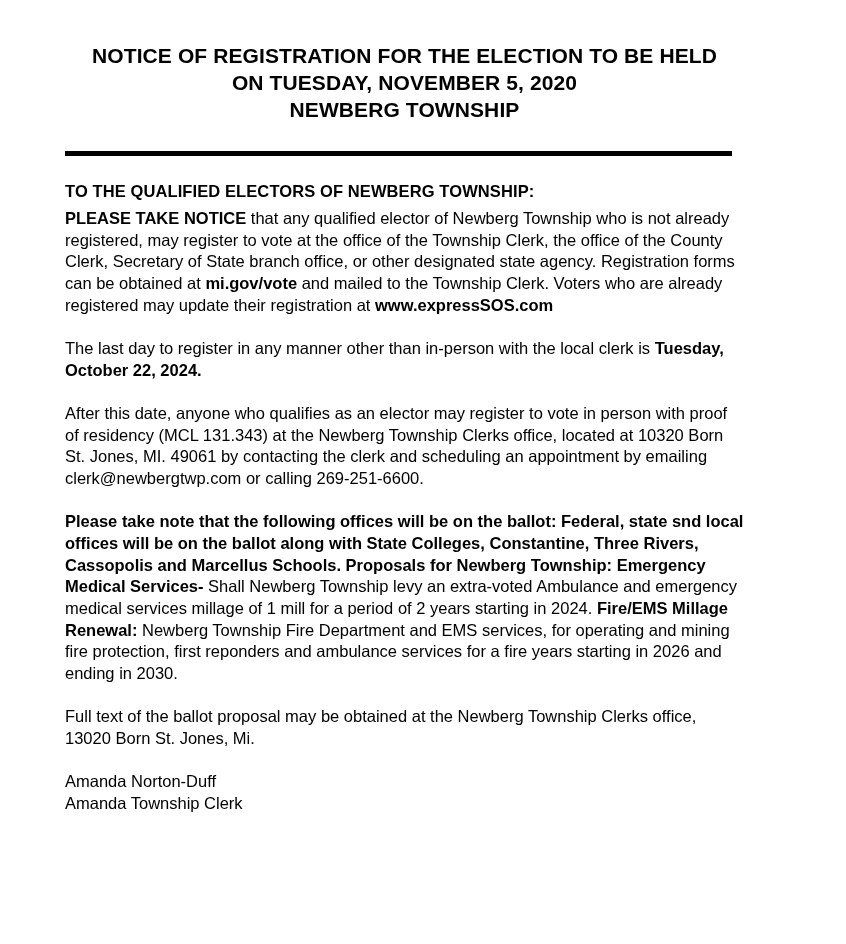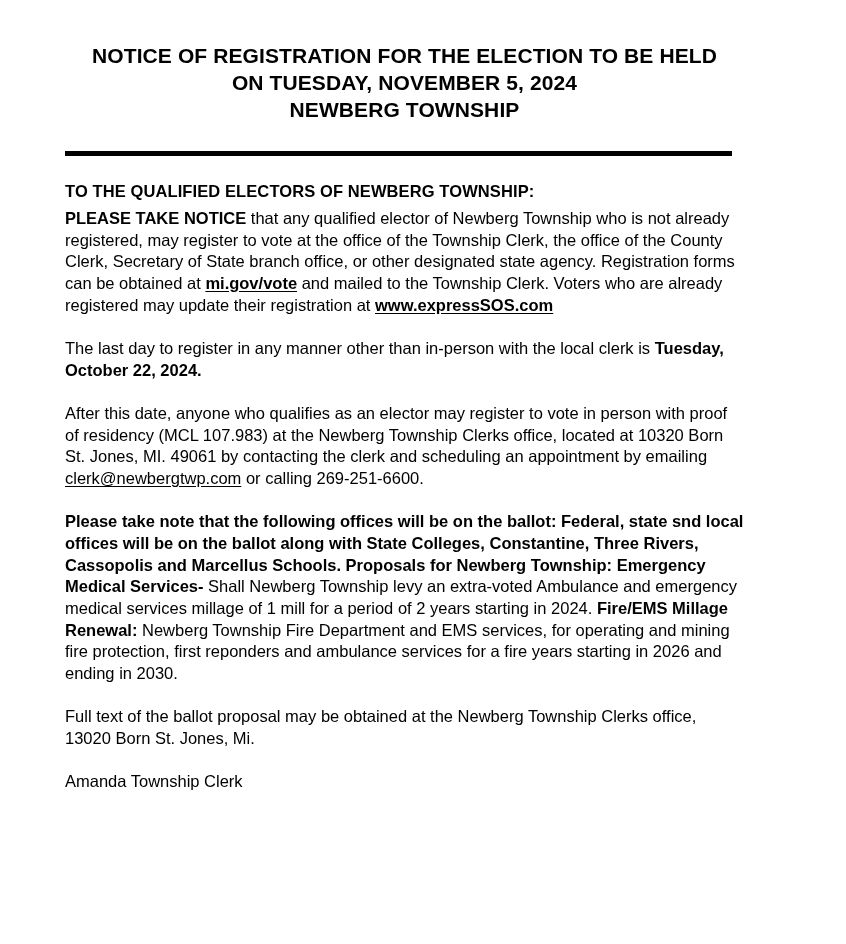--- a/index.html
+++ b/index.html
@@ -31,47 +31,48 @@
     line-height: 22px;
     margin-bottom: 6px;
     letter-spacing: 0.1px;
   }
   .para {
     font-size: 16.5px;
     line-height: 21.7px;
     margin-bottom: 21.5px;
   }
   .b { font-weight: bold; }
-  .u { text-decoration: underline; text-underline-offset: 2px; }
+  .u { text-underline-offset: 2px; }
   .signature {
     font-size: 16.5px;
     line-height: 21.7px;
     margin-top: 21.5px;
   }
 </style>
 </head>
 <body>
 
 <div class="page">
 
   <header class="title">
       <div class="title-line">NOTICE OF REGISTRATION FOR THE ELECTION TO BE HELD</div>
-      <div class="title-line">ON TUESDAY, NOVEMBER 5, 2024</div>
+      <div class="title-line">ON TUESDAY, NOVEMBER 5, 2020</div>
       <div class="title-line">NEWBERG TOWNSHIP</div>
     </header>
 
   <hr class="rule">
 
   <div class="salutation">TO THE QUALIFIED ELECTORS OF NEWBERG TOWNSHIP:</div>
 
   <div id="paragraphs">
       <p class="para"><span class="b">PLEASE TAKE NOTICE</span><span> that any qualified elector of Newberg Township who is not already registered, may register to vote at the office of the Township Clerk, the office of the County Clerk, Secretary of State branch office, or other designated state agency. Registration forms can be obtained at </span><span class="b u">mi.gov/vote</span><span> and mailed to the Township Clerk. Voters who are already registered may update their registration at </span><span class="b u">www.expressSOS.com</span></p>
       <p class="para"><span>The last day to register in any manner other than in-person with the local clerk is </span><span class="b">Tuesday, October 22, 2024.</span></p>
-      <p class="para"><span>After this date, anyone who qualifies as an elector may register to vote in person with proof of residency (MCL 107.983) at the Newberg Township Clerks office, located at 10320 Born St. Jones, MI. 49061 by contacting the clerk and scheduling an appointment by emailing </span><span class="u">clerk@newbergtwp.com</span><span> or calling 269-251-6600.</span></p>
+      <p class="para"><span>After this date, anyone who qualifies as an elector may register to vote in person with proof of residency (MCL 131.343) at the Newberg Township Clerks office, located at 10320 Born St. Jones, MI. 49061 by contacting the clerk and scheduling an appointment by emailing </span><span class="u">clerk@newbergtwp.com</span><span> or calling 269-251-6600.</span></p>
       <p class="para"><span class="b">Please take note that the following offices will be on the ballot: Federal, state snd local offices will be on the ballot along with State Colleges, Constantine, Three Rivers, Cassopolis and Marcellus Schools. Proposals for Newberg Township: Emergency Medical Services-</span><span> Shall Newberg Township levy an extra-voted Ambulance and emergency medical services millage of 1 mill for a period of 2 years starting in 2024. </span><span class="b">Fire/EMS Millage Renewal:</span><span> Newberg Township Fire Department and EMS services, for operating and mining fire protection, first reponders and ambulance services for a fire years starting in 2026 and ending in 2030.</span></p>
       <p class="para"><span>Full text of the ballot proposal may be obtained at the Newberg Township Clerks office, 13020 Born St. Jones, Mi.</span><br></p>
     </div>
 
   <div class="signature">
+    <div>Amanda Norton-Duff</div>
     <div>Amanda Township Clerk</div>
   </div>
 
 </div>
 
 </body></html>

